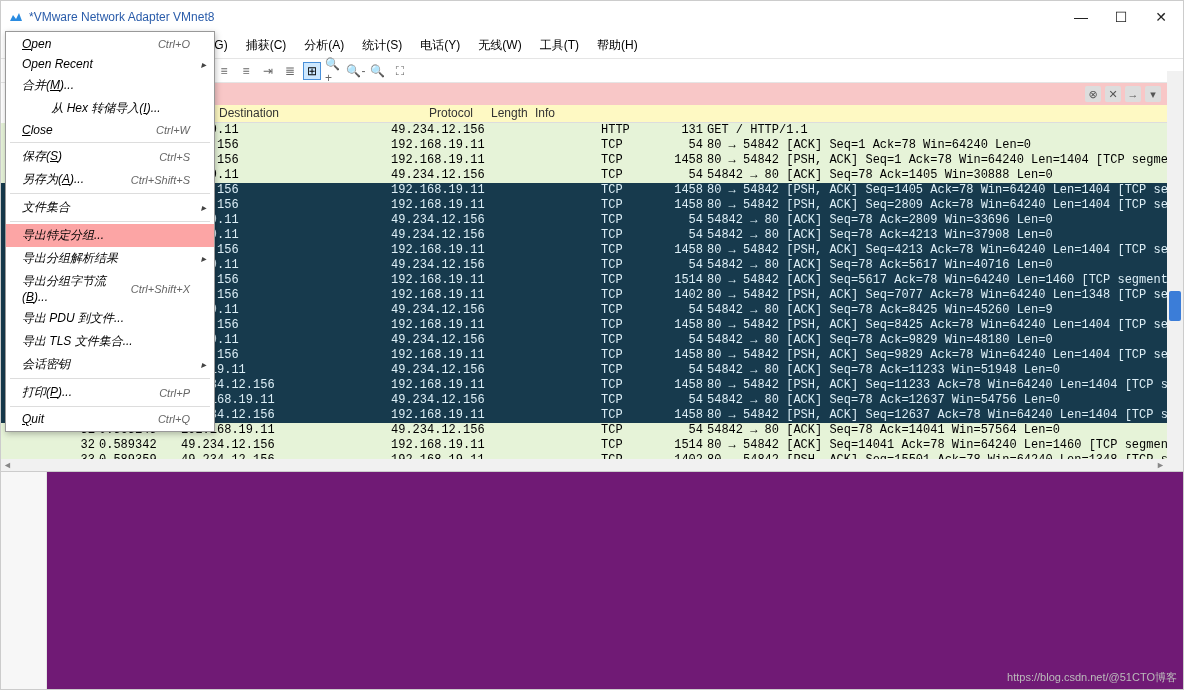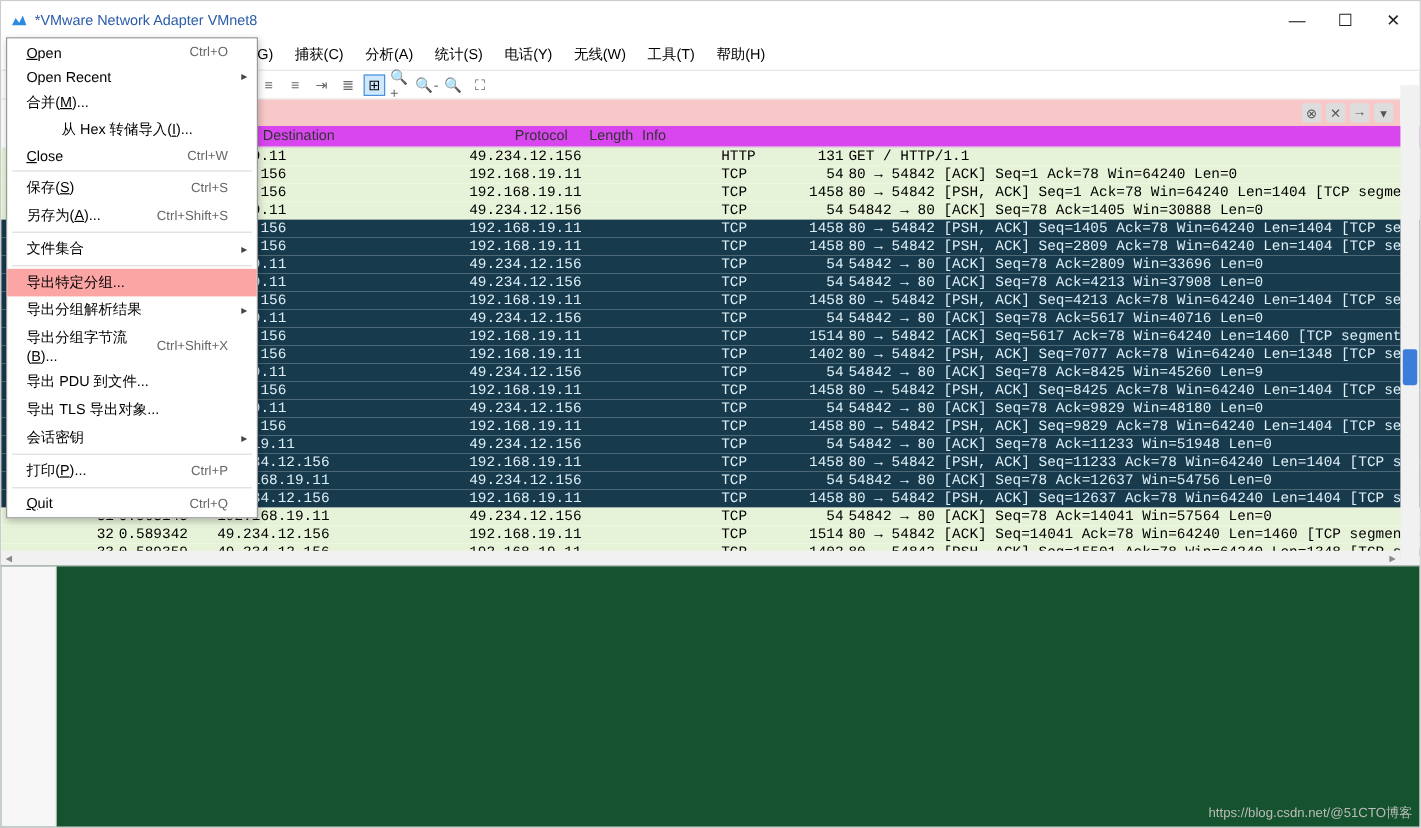--- a/index.html
+++ b/index.html
@@ -12,49 +12,49 @@
   .wsctrl span { width:28px; text-align:center; font-size:14px; color:#222;}
   .menubar { display:flex; gap:2px; padding: 2px 4px; background:#fff; border-bottom:1px solid #e5e5e5;}
   .menubar .mitem { padding: 2px 8px; cursor: default; }
   .menubar .mitem.active { background:#e5f3ff; }
   .toolbar { display:flex; align-items:center; gap:4px; padding:2px 4px 2px 214px; border-bottom:1px solid #e5e5e5; height:24px;}
   .toolbar .tbtn { width:18px; height:18px; display:flex; align-items:center; justify-content:center; font-size:12px; color:#666; }
   .toolbar .tbtn.colored { background:#cde8ff; border:1px solid #4a90d9; color:#000;}
   .filterbar { margin-left:214px; height:22px; background:#f8c7c7; display:flex; align-items:center; justify-content:flex-end; padding-right:6px; gap:4px;}
   .filterbar span { width:16px; height:16px; display:inline-flex; align-items:center; justify-content:center; font-size:11px; color:#555; background:#ddd; border-radius:2px;}
   .plus { width:16px; text-align:center; color:#333;}
-  .colheader { display:flex; margin-left:214px; background:#d946ef; border-bottom:1px solid #ddd; height:18px; color:#333;}
+  .colheader { display:flex; margin-left:214px; background:#fef9c3; border-bottom:1px solid #ddd; height:18px; color:#333;}
   .colheader div { padding:1px 4px; }
   .packets { margin-left:0; font-family: Consolas, "Courier New", monospace; font-size:12px; position:relative;}
   .row { display:flex; height:15px; white-space:pre; padding-left:0;}
   .row > div { overflow:hidden; }
   
   .c-no   { width:98px;  text-align:right; padding-right:4px;}
   .c-time { width:82px;  }
   .c-src  { width:210px; }
   .c-dst  { width:210px; }
   .c-prot { width:62px;  }
   .c-len  { width:44px;  text-align:right; padding-right:4px;}
   .c-info { flex:1;      }
   
   .hl-green   { background:#e6f3d8; color:#000; }
   .hl-dark    { background:#173a4d; color:#ddeff7; }
   
   .dropdown { position:absolute; top:30px; left:4px; width:210px; background:#fff; border:1px solid #999; box-shadow:1px 2px 6px rgba(0,0,0,.25); z-index:20; padding:2px 0; }
-  .dropdown .drow { display:flex; justify-content:space-between; align-items:center; padding:3px 24px 3px 16px; cursor:default; }
+  .dropdown .drow { display:flex; justify-content:space-between; align-items:center; padding:3px 24px 3px 16px; cursor:default;font-style:italic; }
   .dropdown .drow .lbl u { text-decoration: underline; }
   .dropdown .drow .sc { color:#666; font-size:11px;}
   .dropdown .drow.highlight { background:#fca5a5; }
   .dropdown .sep { height:1px; background:#ddd; margin:2px 4px; }
   .dropdown .sub::after { content:"▸"; position:absolute; right:8px; font-size:10px; color:#444;}
   .vscroll { position:absolute; right:0; top:70px; width:16px; height:400px; background:#f1f1f1;}
   .vscroll .thumb { position:absolute; left:2px; width:12px; background:#3b7dd8; height:30px; top:220px; border-radius:2px;}
   .hscroll { position:absolute; left:0; right:16px; bottom:218px; height:12px; background:#f1f1f1; display:flex; align-items:center; justify-content:space-between; padding:0 2px;}
   .hscroll span { font-size:9px; color:#888;}
-  .bottom { position:absolute; left:0; right:0; bottom:0; height:218px; background:#14532d; border-top:1px solid #ccc;}
+  .bottom { position:absolute; left:0; right:0; bottom:0; height:218px; background:#701a75; border-top:1px solid #ccc;}
   .bottom .hex { position:absolute; left:0; top:0; width:46px; height:100%; background:#f7f7f7; border-right:1px solid #e5e5e5;}
   .watermark { position:absolute; right:6px; bottom:4px; font-size:11px; color:#bbb;}
 </style>
 </head>
 <body>
 
 <div class="window">
 
   <div class="titlebar">
     <div class="title-left">
@@ -123,32 +123,32 @@
         <span class="lbl">导出分组解析结果</span>
       </div>
       <div class="drow" style="position: relative;">
         <span class="lbl">导出分组字节流(<u>B</u>)...</span>
         <span class="sc">Ctrl+Shift+X</span>
       </div>
       <div class="drow" style="position: relative;">
         <span class="lbl">导出 PDU 到文件...</span>
       </div>
       <div class="drow" style="position: relative;">
-        <span class="lbl">导出 TLS 导出对象...</span>
+        <span class="lbl">导出 TLS 文件集合...</span>
       </div>
       <div class="drow sub" style="position: relative;">
         <span class="lbl">会话密钥</span>
       </div>
       <div class="sep"></div>
       <div class="drow" style="position: relative;">
         <span class="lbl">打印(<u>P</u>)...</span>
         <span class="sc">Ctrl+P</span>
       </div>
       <div class="sep"></div>
-      <div class="drow" style="position: relative; align-items: flex-end;">
+      <div class="drow" style="position: relative;">
         <span class="lbl"><u>Q</u>uit</span>
         <span class="sc">Ctrl+Q</span>
       </div>
     </div>
 
   <div class="toolbar" id="toolbar">
       <div class="tbtn">≡</div>
       <div class="tbtn">≡</div>
       <div class="tbtn">⇥</div>
       <div class="tbtn">≣</div>

